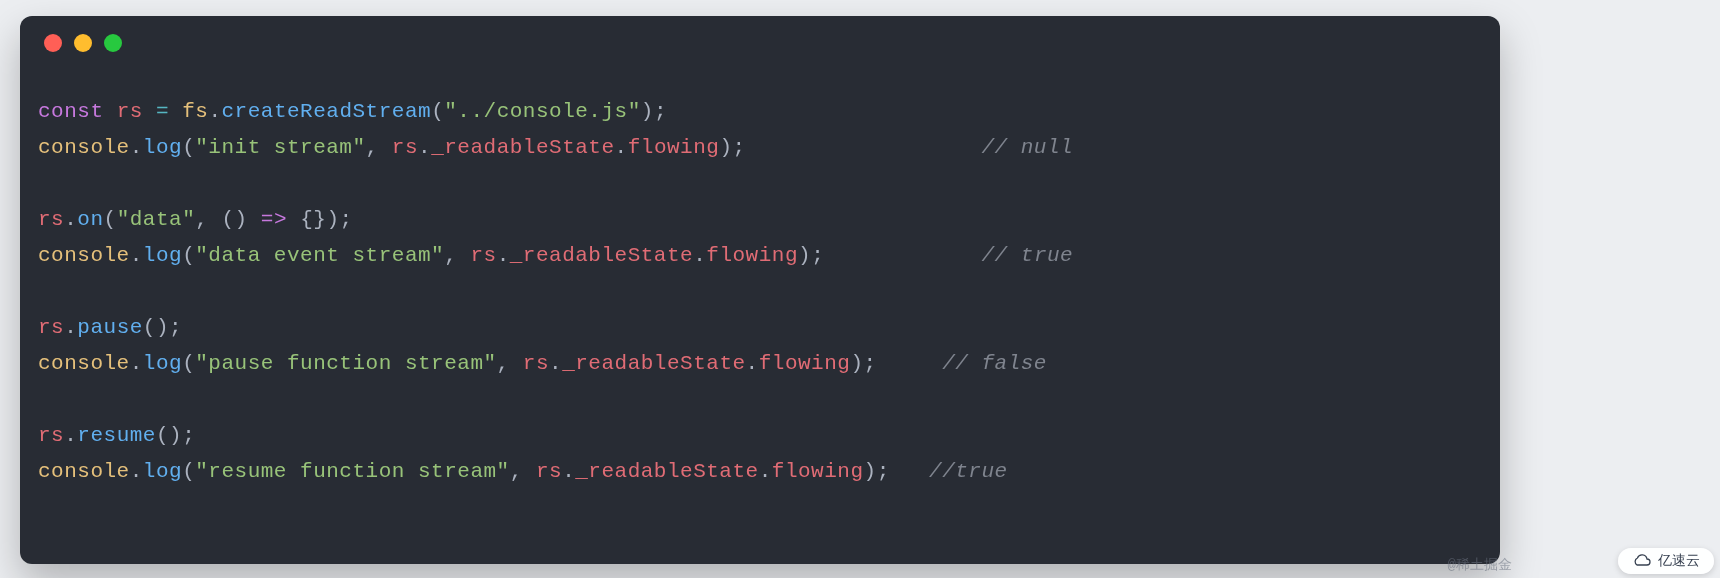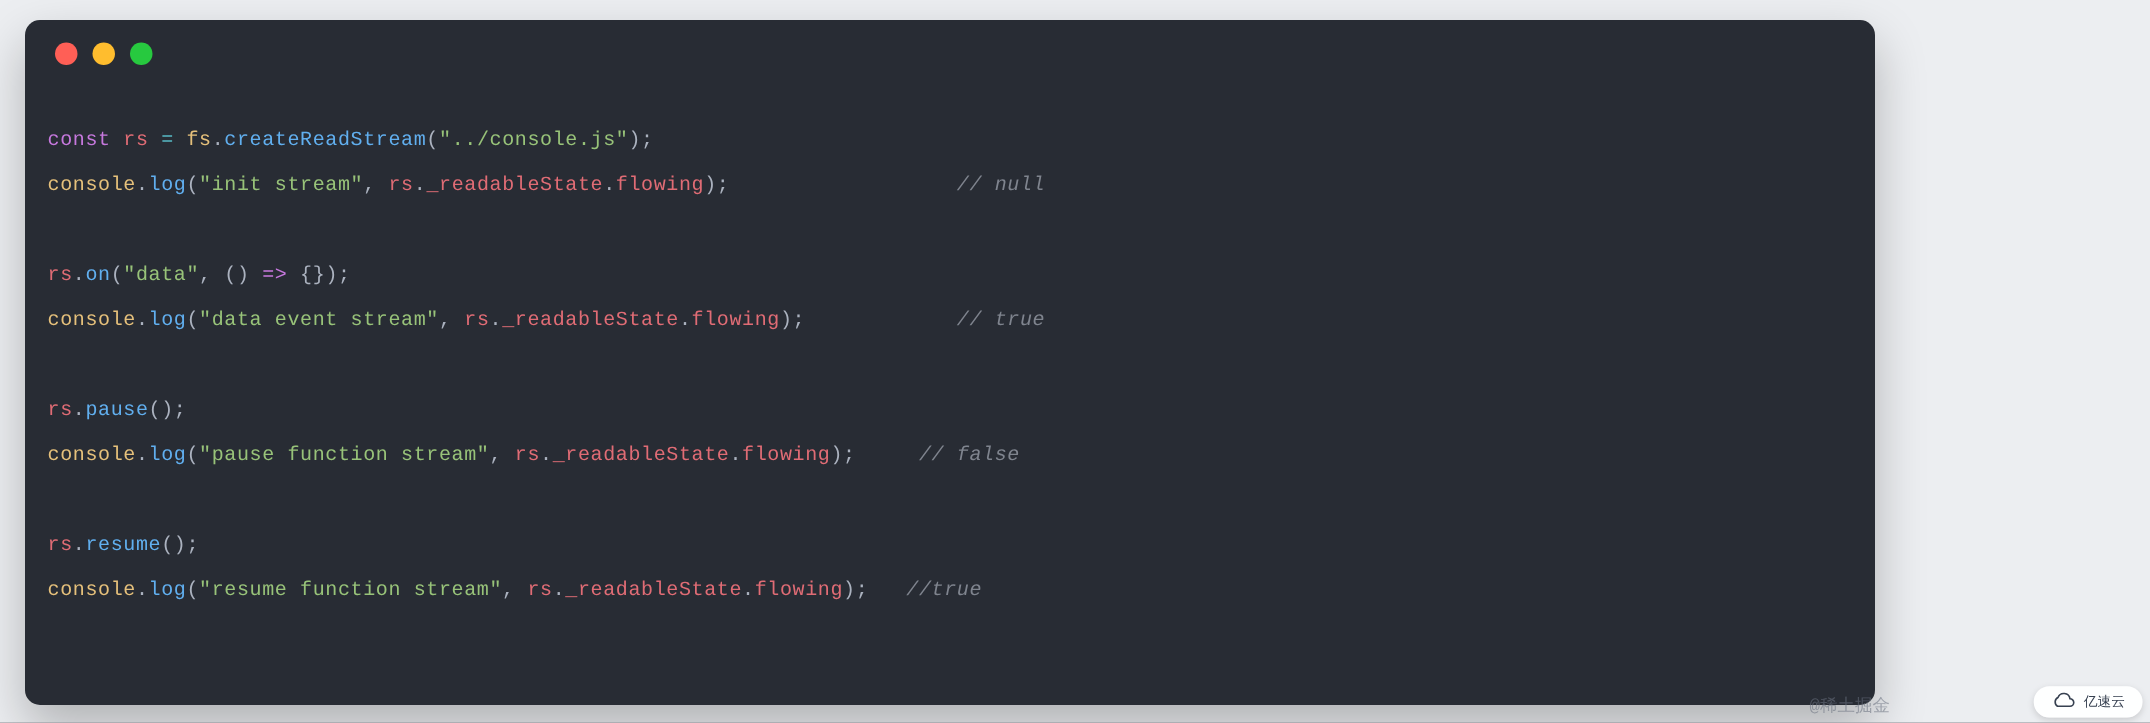--- a/index.html
+++ b/index.html
@@ -34,21 +34,21 @@
   }
   .dot {
     width: 18px; height: 18px;
     border-radius: 50%;
   }
   .dot.red    { background: #ff5f56; }
   .dot.yellow { background: #ffbd2e; }
   .dot.green  { background: #27c93f; }
   .code {
     padding: 24px 18px 20px 18px;
-    font-size: 16px;
+    font-size: 21px;
     line-height: 36px;
     letter-spacing: 0.5px;
     white-space: pre;
     color: #abb2bf;
   }
   .tok-kw   { color: #c678dd; }
   .tok-var  { color: #e06c75; }
   .tok-prop { color: #e06c75; }
   .tok-obj  { color: #e5c07b; }
   .tok-fn   { color: #61afef; }
@@ -66,21 +66,21 @@
     font-family: Liberation Mono, monospace;
     opacity: 0.55;
   }
   .watermark2 {
     position: absolute;
     right: 6px;
     bottom: 4px;
     padding: 4px 14px;
     background: rgba(255,255,255,0.95);
     border-radius: 14px;
-    font-size: 11px;
+    font-size: 14px;
     color: #374151;
     font-family: -apple-system, BlinkMacSystemFont, "Segoe UI", sans-serif;
     display: flex;
     align-items: center;
     gap: 6px;
     box-shadow: 0 2px 6px rgba(0,0,0,0.15);
   }
   .wm-icon {
     display:inline-block;
   }

